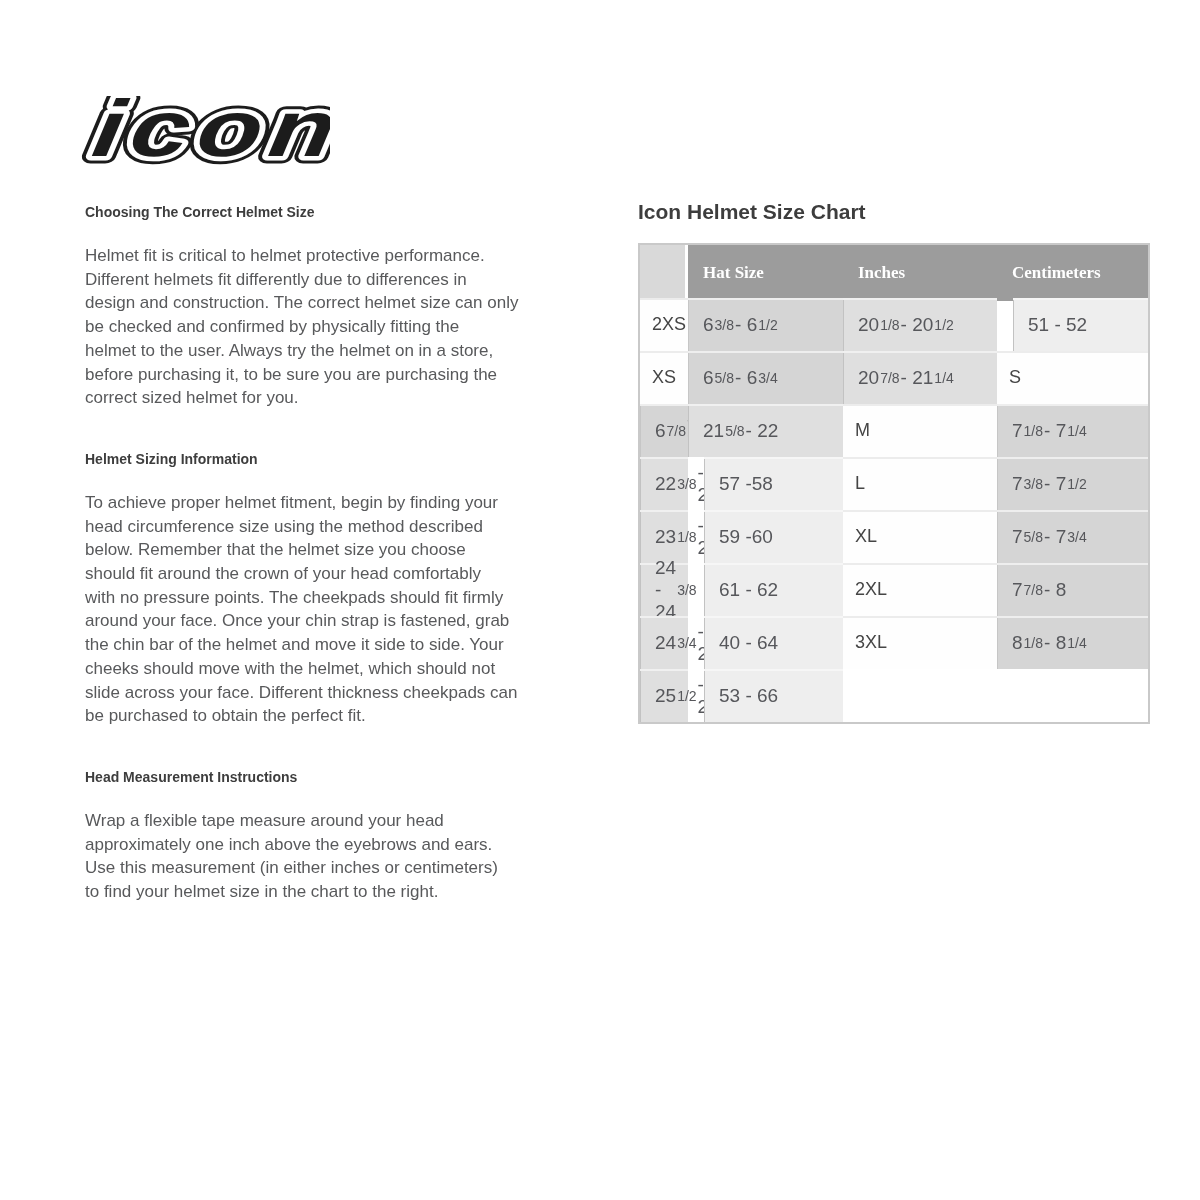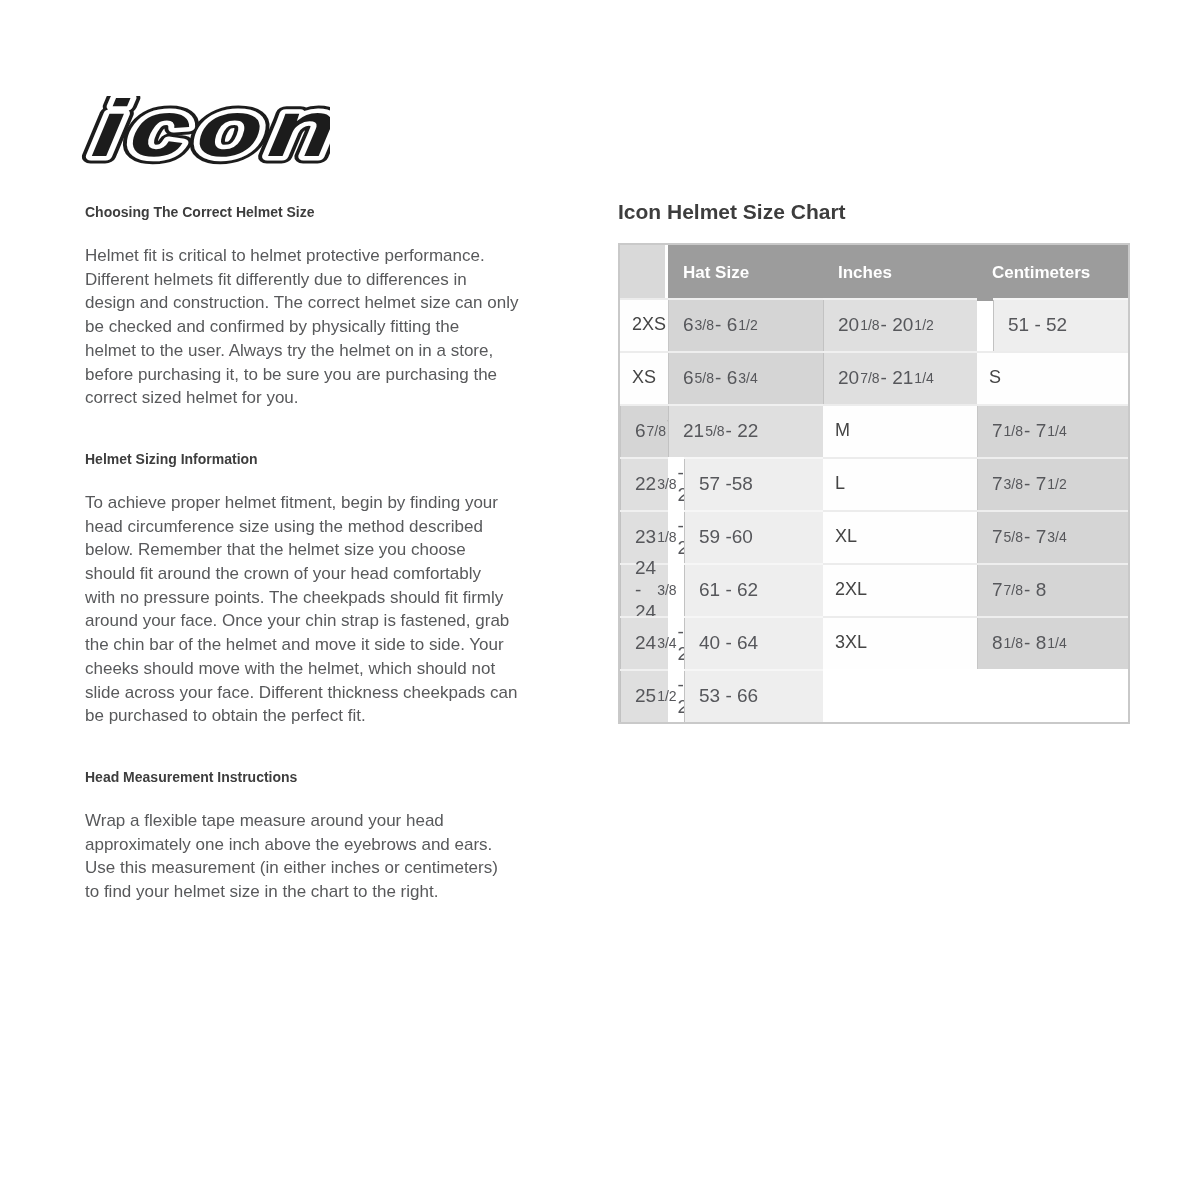--- a/index.html
+++ b/index.html
@@ -55,21 +55,21 @@
     margin: 0 0 36px 0;
     font-size: 17px;
     line-height: 23.7px;
     color: #58595b;
     white-space: pre-line;
   }
 
   
   .right-col {
     position: absolute;
-    left: 618px;
+    left: 638px;
     top: 199px;
     width: 514px;
   }
   .chart-title {
     margin: 0 0 18px 0;
     font-size: 21px;
     line-height: 26px;
     font-weight: 700;
     color: #3d3d3d;
   }
@@ -81,21 +81,21 @@
     grid-auto-rows: 53px;
     width: 508px;
     border: 2px solid #c9c9c9;
     background: #ffffff;
   }
   .cell {
     display: flex;
     align-items: center;
     box-sizing: border-box;
   }
-  .hrow { height: 56px; }
+  .hrow { height: 56px; font-family: Liberation Serif, serif; }
   .corner {
     background: #d9d9d9;
     box-shadow: inset -3px 0 0 #ffffff;
   }
   .hcell {
     background: #9c9c9c;
     color: #ffffff;
     font-weight: 700;
     font-size: 17px;
     padding-left: 15px;

